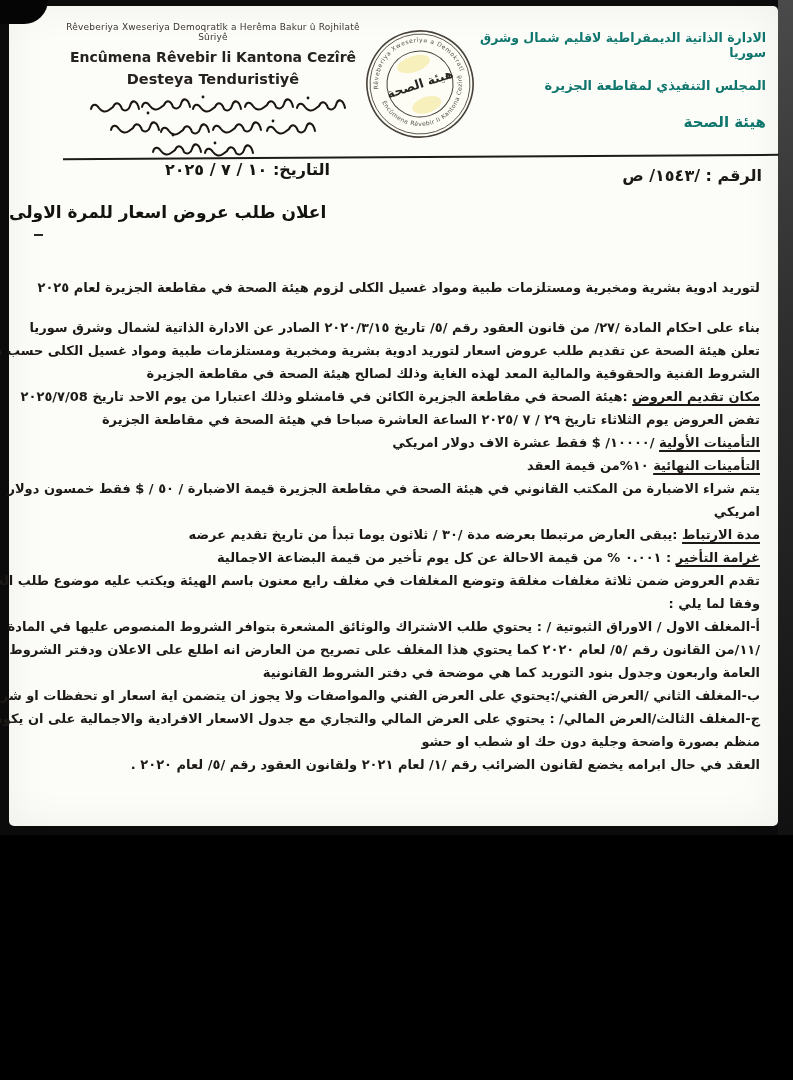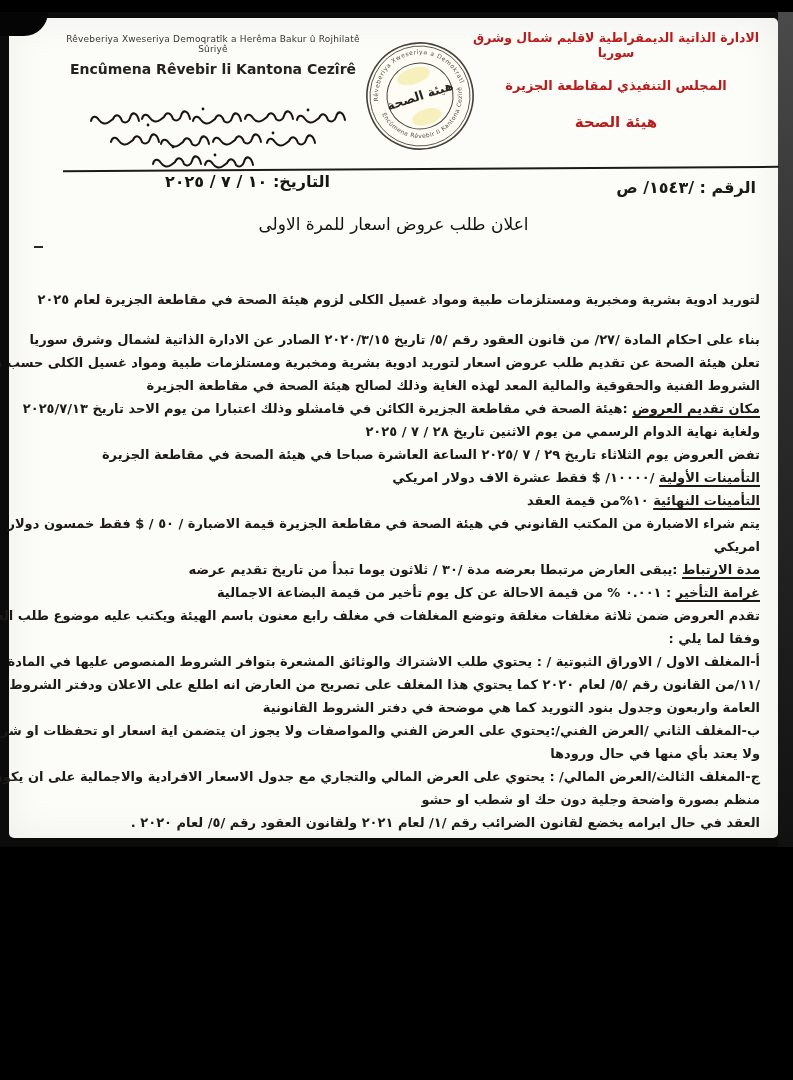--- a/index.html
+++ b/index.html
@@ -1,43 +1,43 @@
 <!DOCTYPE html>
 <html lang="ar"><head>
 <meta charset="utf-8">
 <style>
   html,body{margin:0;padding:0;background:#000;}
   .scan{position:relative;width:793px;height:835px;background:#0b0b0b;overflow:hidden;
-        font-family:"DejaVu Sans",sans-serif;margin-top:12px;}
+        font-family:"DejaVu Sans",sans-serif;}
   .edge-right{position:absolute;right:0;top:0;width:15px;height:100%;
         background:linear-gradient(180deg,#4a4a4a,#2e2e2e 40%,#111);}
   .page{position:absolute;left:9px;top:6px;right:15px;bottom:9px;background:#fcfcf8;
         border-radius:5px;box-shadow:inset 0 0 40px rgba(0,0,0,.06);}
   .corner-blob{position:absolute;left:0;top:0;width:48px;height:24px;background:#050505;
         border-bottom-right-radius:36px;z-index:9;}
   
   .hdr-ku{position:absolute;left:48px;top:16px;width:312px;text-align:center;color:#26231f;z-index:2;}
   .ku1{font-size:9px;letter-spacing:.2px;color:#3a362f;}
   .ku2{font-size:14px;font-weight:600;margin-top:7px;}
   .ku3{font-size:14.5px;font-weight:600;margin-top:6px;}
-  .hdr-ar{position:absolute;right:12px;top:12px;width:300px;text-align:center;direction:rtl;
-        color:#b91c1c;font-weight:700;z-index:2;}
+  .hdr-ar{position:absolute;right:12px;top:24px;width:300px;direction:rtl;
+        color:#0f766e;font-weight:700;z-index:2;}
   .ar1{font-size:12.5px;}
   .ar2{font-size:13px;margin-top:18px;}
   .ar3{font-size:15px;margin-top:20px;letter-spacing:1px;}
   .stamp-top{position:absolute;left:341px;top:8px;z-index:1;}
   .syriac{position:absolute;left:44px;top:88px;z-index:2;}
   .rule{position:absolute;left:54px;top:150px;width:716px;height:2px;background:#1d1b18;
         transform:rotate(-.35deg);z-index:2;}
-  .refline-num{position:absolute;right:22px;top:160px;direction:rtl;font-weight:700;
+  .refline-num{position:absolute;right:16px;top:160px;direction:rtl;font-weight:700;
         font-size:16px;color:#1c1a17;z-index:2;}
   .refline-date{position:absolute;left:156px;top:154px;direction:rtl;font-weight:700;
         font-size:16px;color:#171512;z-index:2;}
-  .doc-title{position:absolute;left:0;top:196px;width:100%;text-align:center;direction:rtl;
-        font-size:17px;font-weight:400;color:#14120f;z-index:2;}
+  .doc-title{position:absolute;left:0;top:196px;width:100%;text-align:left;direction:rtl;
+        font-size:17px;font-weight:700;color:#14120f;z-index:2;}
   .stray-dash{position:absolute;left:25px;top:228px;width:9px;height:2px;background:#2a2824;z-index:2;}
   
   .body{position:absolute;right:18px;left:16px;top:270px;direction:rtl;text-align:right;
         color:#1d1a16;z-index:3;}
   .bline{font-size:13px;font-weight:700;line-height:23px;min-height:23px;white-space:nowrap;}
   .bline.gap{margin-bottom:17px;}
   .lbl{text-decoration:underline;text-decoration-thickness:1.5px;text-underline-offset:3px;}
   
   .closing{position:absolute;left:28px;top:852px;width:300px;direction:rtl;text-align:center;
         font-size:13.5px;font-weight:700;color:#16140f;z-index:3;}
@@ -52,20 +52,21 @@
 </head>
 <body>
 
 <div class="scan">
   <div class="edge-right"></div>
   <div class="page">
 
     <div class="hdr-ku">
       <div class="ku1">Rêveberiya Xweseriya Demoqratîk a Herêma Bakur û Rojhilatê Sûriyê</div>
       <div class="ku2">Encûmena Rêvebir li Kantona Cezîrê</div>
+      <div class="ku3">Desteya Tenduristiyê</div>
     </div>
 
     <div class="hdr-ar">
       <div class="ar1">الادارة الذاتية الديمقراطية لاقليم شمال وشرق سوريا</div>
       <div class="ar2">المجلس التنفيذي لمقاطعة الجزيرة</div>
       <div class="ar3">هيئة الصحة</div>
     </div>
 
     <svg class="syriac" width="300" height="70" viewBox="0 0 300 70">
       <defs>
@@ -123,36 +124,34 @@
     <div class="refline-date">التاريخ: ١٠ / ٧ / ٢٠٢٥</div>
 
     <div class="doc-title">اعلان طلب عروض اسعار للمرة الاولى</div>
     <div class="stray-dash"></div>
 
     <div class="body">
         <div class="bline gap"><span>لتوريد ادوية بشرية ومخبرية ومستلزمات طبية ومواد غسيل الكلى لزوم هيئة الصحة في مقاطعة الجزيرة لعام ٢٠٢٥</span></div>
         <div class="bline"><span>بناء على احكام المادة /٢٧/ من قانون العقود رقم /٥/ تاريخ ٢٠٢٠/٣/١٥ الصادر عن الادارة الذاتية لشمال وشرق سوريا</span></div>
         <div class="bline"><span>تعلن هيئة الصحة عن تقديم طلب عروض اسعار لتوريد ادوية بشرية ومخبرية ومستلزمات طبية ومواد غسيل الكلى حسب دفتر</span></div>
         <div class="bline"><span>الشروط الفنية والحقوقية والمالية المعد لهذه الغاية وذلك لصالح هيئة الصحة في مقاطعة الجزيرة</span></div>
-        <div class="bline"><span class="lbl">مكان تقديم العروض</span><span> :هيئة الصحة في مقاطعة الجزيرة الكائن في قامشلو وذلك اعتبارا من يوم الاحد تاريخ ٢٠٢٥/٧/١٣</span></div>
-        <div class="bline"><span>ولغاية نهاية الدوام الرسمي من يوم الاثنين تاريخ ٢٨ / ٧ / ٢٠٢٥</span></div>
+        <div class="bline"><span class="lbl">مكان تقديم العروض</span><span> :هيئة الصحة في مقاطعة الجزيرة الكائن في قامشلو وذلك اعتبارا من يوم الاحد تاريخ ٢٠٢٥/٧/08</span></div>
         <div class="bline"><span>تفض العروض يوم الثلاثاء تاريخ ٢٩ / ٧ /٢٠٢٥ الساعة العاشرة صباحا في هيئة الصحة في مقاطعة الجزيرة</span></div>
         <div class="bline"><span class="lbl">التأمينات الأولية</span><span> /١٠٠٠٠/ $ فقط عشرة الاف دولار امريكي</span></div>
         <div class="bline"><span class="lbl">التأمينات النهائية</span><span> ١٠%من قيمة العقد</span></div>
         <div class="bline"><span>يتم شراء الاضبارة من المكتب القانوني في هيئة الصحة في مقاطعة الجزيرة  قيمة الاضبارة / ٥٠ / $ فقط خمسون دولار</span></div>
         <div class="bline"><span>امريكي</span></div>
         <div class="bline"><span class="lbl">مدة الارتباط</span><span> :يبقى العارض مرتبطا بعرضه مدة /٣٠ / ثلاثون يوما تبدأ من تاريخ تقديم عرضه</span></div>
         <div class="bline"><span class="lbl">غرامة التأخير</span><span> :  ٠.٠٠١ % من قيمة الاحالة عن كل يوم تأخير من قيمة البضاعة الاجمالية</span></div>
         <div class="bline"><span>تقدم العروض ضمن ثلاثة مغلفات مغلقة وتوضع المغلفات في مغلف رابع معنون باسم الهيئة ويكتب عليه موضوع طلب العرض</span></div>
         <div class="bline"><span>وفقا لما يلي :</span></div>
         <div class="bline"><span>أ-المغلف الاول / الاوراق الثبوتية / : يحتوي طلب الاشتراك والوثائق المشعرة بتوافر الشروط المنصوص عليها في المادة</span></div>
         <div class="bline"><span>/١١/من القانون رقم /٥/ لعام ٢٠٢٠ كما يحتوي هذا المغلف على تصريح من العارض انه اطلع على الاعلان ودفتر الشروط</span></div>
         <div class="bline"><span>العامة واربعون وجدول بنود التوريد كما هي موضحة في دفتر الشروط القانونية</span></div>
         <div class="bline"><span>ب-المغلف الثاني /العرض الفني/:يحتوي على العرض الفني والمواصفات ولا يجوز ان يتضمن اية اسعار او تحفظات او شروط</span></div>
-        <div class="bline"><span>ولا يعتد بأي منها في حال ورودها</span></div>
         <div class="bline"><span>ج-المغلف الثالث/العرض المالي/ : يحتوي على العرض المالي والتجاري مع جدول الاسعار الافرادية والاجمالية على ان يكون</span></div>
         <div class="bline"><span>منظم بصورة واضحة وجلية دون حك او شطب او حشو</span></div>
         <div class="bline"><span>العقد في حال ابرامه يخضع لقانون الضرائب رقم /١/ لعام ٢٠٢١ ولقانون العقود رقم /٥/ لعام ٢٠٢٠ .</span></div>
       </div>
 
     <div class="closing">الرئاسة المشتركة لهيئة الصحة في مقاطعة الجزيرة</div>
     <div class="signer-right">د.ممو صباحا</div>
     <div class="signer-left">أ. مآثر العباس</div>
 
     <svg class="stamp-bottom" width="280" height="215" viewBox="0 0 280 215">

